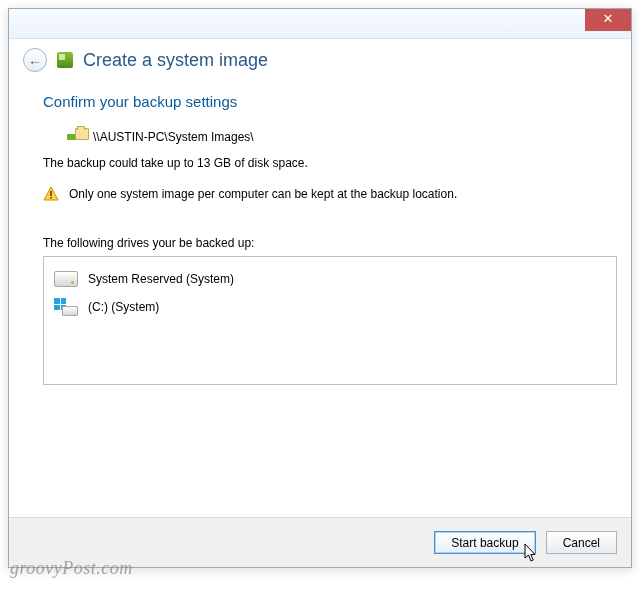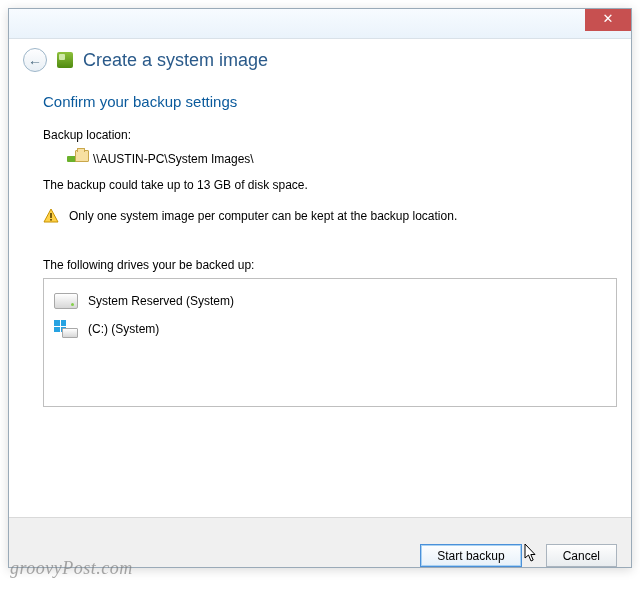--- a/index.html
+++ b/index.html
@@ -132,22 +132,22 @@
   .winhdd-icon .hd {
     position:absolute;right:0;bottom:0;width:16px;height:10px;
     background:linear-gradient(#fff,#d7d7d7);border:1px solid #a8a8a8;border-radius:1px;
   }
   .footer {
     position: absolute;
     bottom: 0; left: 0; right: 0;
     height: 50px;
     background: #f0f0f0;
     border-top: 1px solid #d9d9d9;
-    display: flex; justify-content: flex-end; align-items: flex-end;
-    padding-right: 14px; gap: 24px;
+    display: flex; justify-content: flex-end; align-items: center;
+    padding-right: 14px; gap: 10px;
   }
   .btn {
     height: 23px;
     padding: 0 16px;
     border: 1px solid #aab4be;
     background: linear-gradient(#fefefe,#e8ecef);
     font-size: 12px;
     font-family: inherit;
     cursor: pointer;
   }
@@ -187,21 +187,20 @@
       <div class="back-btn">
         <span>←</span>
       </div>
       <div class="header-icon"></div>
       <div class="header-title">Create a system image</div>
     </div>
 
     <div class="content">
       <div class="heading">Confirm your backup settings</div>
 
-      <div class="label">Backup location:</div>
 
       <div class="location-row">
         <div class="net-icon">
           <div class="plug"></div>
             <div class="folder"></div>
         </div>
         <div>\\AUSTIN-PC\System Images\</div>
       </div>
 
       <div class="info-text">The backup could take up to 13 GB of disk space.</div>

